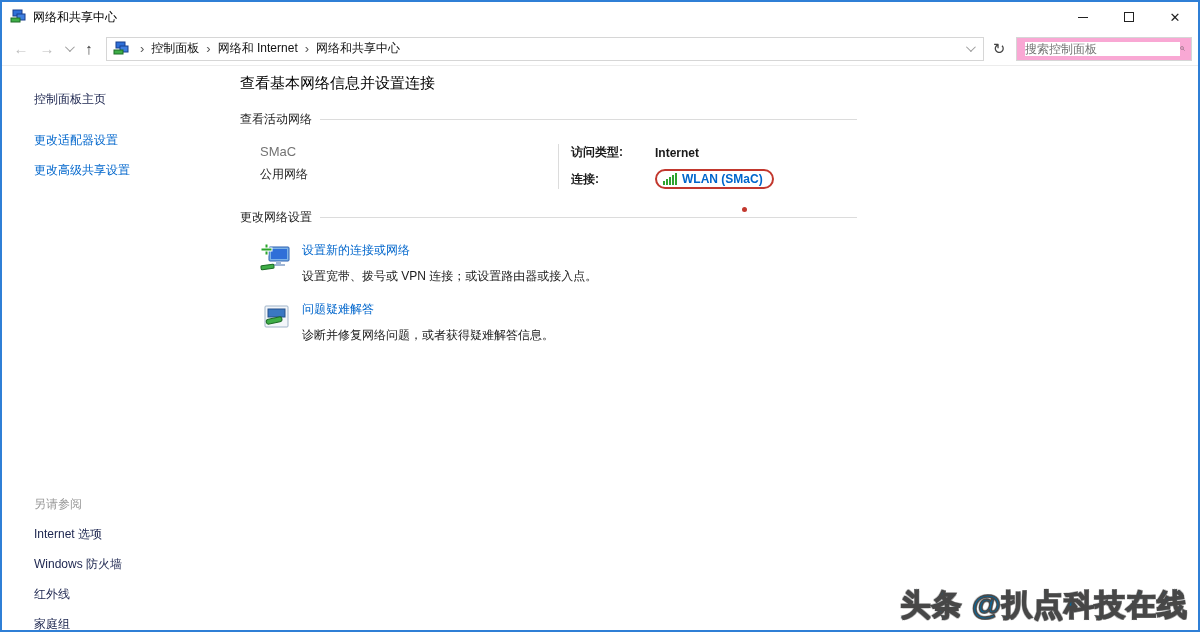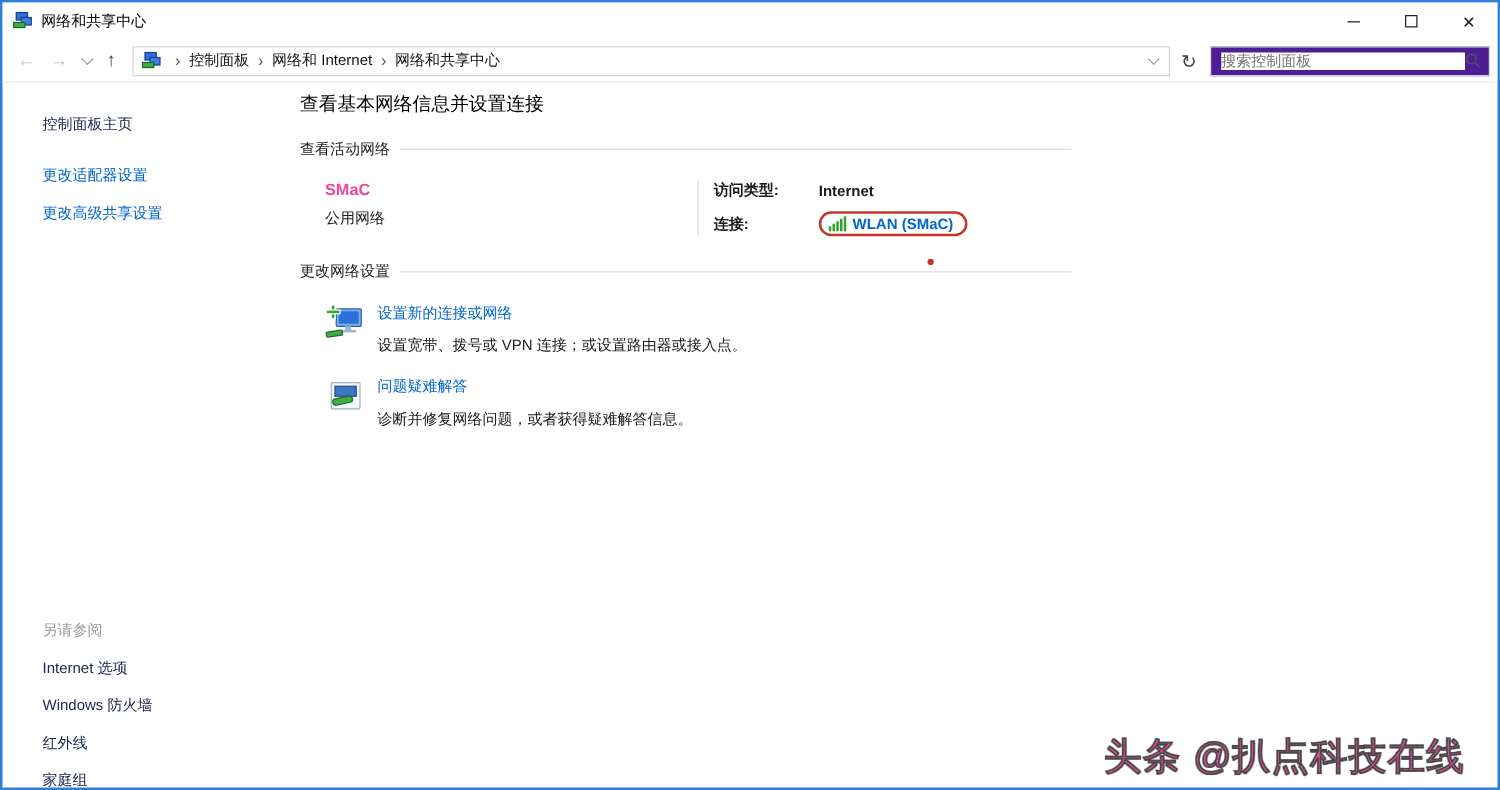--- a/index.html
+++ b/index.html
@@ -54,26 +54,26 @@
     margin: 0 2px 0 4px;
     background: #fff;
   }
   .addressbar .bc-icon { width: 16px; height: 16px; margin-right: 4px; flex:none; }
   .bc-sep { color: #555; margin: 0 7px; font-size: 13px; }
   .bc-item { color: #111; white-space: nowrap; }
   .addr-dropdown { margin-left: auto; width: 20px; display:flex; justify-content:center; }
   .refresh-btn { width: 26px; height: 26px; display:flex; align-items:center; justify-content:center;
                  font-size: 15px; color: #444; flex: none; }
   .searchbox {
-    width: 224px; height: 24px; flex: none;
+    width: 176px; height: 24px; flex: none;
     border: 1px solid #d6d6d6;
     display: flex; align-items: center;
     padding: 0 6px 0 8px;
     margin-left: 4px;
-    background: #4c1d95;
+    background: #f9a8d4;
   }
   .searchbox input {
     border: none; outline: none; flex: 1; font-size: 12px;
     font-family: "Liberation Sans", sans-serif; color: #333;
   }
   .searchbox input::placeholder { color: #757575; }
   
   .content { display: flex; height: 566px; position: relative; }
   .sidebar { width: 238px; flex: none; position: relative; padding-top: 20px; }
   .sidebar .home { margin: 5px 0 24px 32px; color: #1b244e; }
@@ -84,21 +84,21 @@
   .main { flex: 1; padding-top: 6px; position: relative; }
   .page-title { font-size: 15px; color: #000000; margin: 2px 0 18px 0; font-weight: normal; }
   .section-hdr { display: flex; align-items: center; width: 617px; position: relative; }
   .section-hdr .lbl { color: #1a1a1a; flex: none; }
   .section-hdr .line { flex: 1; height: 1px; background: #dcdcdc; margin-left: 8px; }
   .red-dot { position: absolute; left: 502px; top: -2px; width: 5px; height: 5px;
              border-radius: 50%; background: #c2382e; }
   
   .active-block { width: 617px; display: flex; padding: 16px 0 20px 0; }
   .active-left { width: 318px; padding-left: 20px; }
-  .net-name { font-weight: bold; font-size: 13px; color: #ec4899; }
+  .net-name { font-weight: normal; font-size: 13px; color: #737373; }
   .net-profile { margin-top: 7px; color: #1a1a1a; }
   .v-divider { width: 1px; background: #dcdcdc; }
   .active-right { padding-left: 12px; display: grid;
                   grid-template-columns: 84px auto; row-gap: 8px; align-items: center; font-weight: bold; }
   .badge {
     display: inline-flex; align-items: center;
     border: 2px solid #c2382e; border-radius: 13px;
     padding: 1px 9px 1px 6px;
     text-align: center;
   }
@@ -107,23 +107,23 @@
   .wifi .b1{height:4px} .wifi .b2{height:6px} .wifi .b3{height:8px} .wifi .b4{height:10px} .wifi .b5{height:12px}
   .link { color: #0066cc; cursor: pointer; }
   
   .task { display: flex; margin: 16px 0 0 20px; }
   .task.second { }
   .task .t-icon { width: 32px; height: 32px; margin-right: 10px; flex: none; }
   .task .t-title { color: #0066cc; cursor: pointer; }
   .task .t-desc { margin-top: 9px; color: #1a1a1a; }
   
   .watermark {
-    position: absolute; right: 26px; bottom: 4px;
-    font-size: 30px; font-weight: normal; letter-spacing: 1px;
-    color: #ec4899;
+    position: absolute; right: 10px; bottom: 4px;
+    font-size: 30px; font-weight: bold; letter-spacing: 1px;
+    color: #0369a1;
     -webkit-text-stroke: 1.3px #474747;
     text-shadow: 1px 1px 0 #9a9a9a, -1px -1px 0 #c8c8c8, 1px -1px 0 #b5b5b5, -1px 1px 0 #b5b5b5;
   }
 </style>
 </head>
 <body>
 
 <div class="window">
 
   <div class="titlebar">

